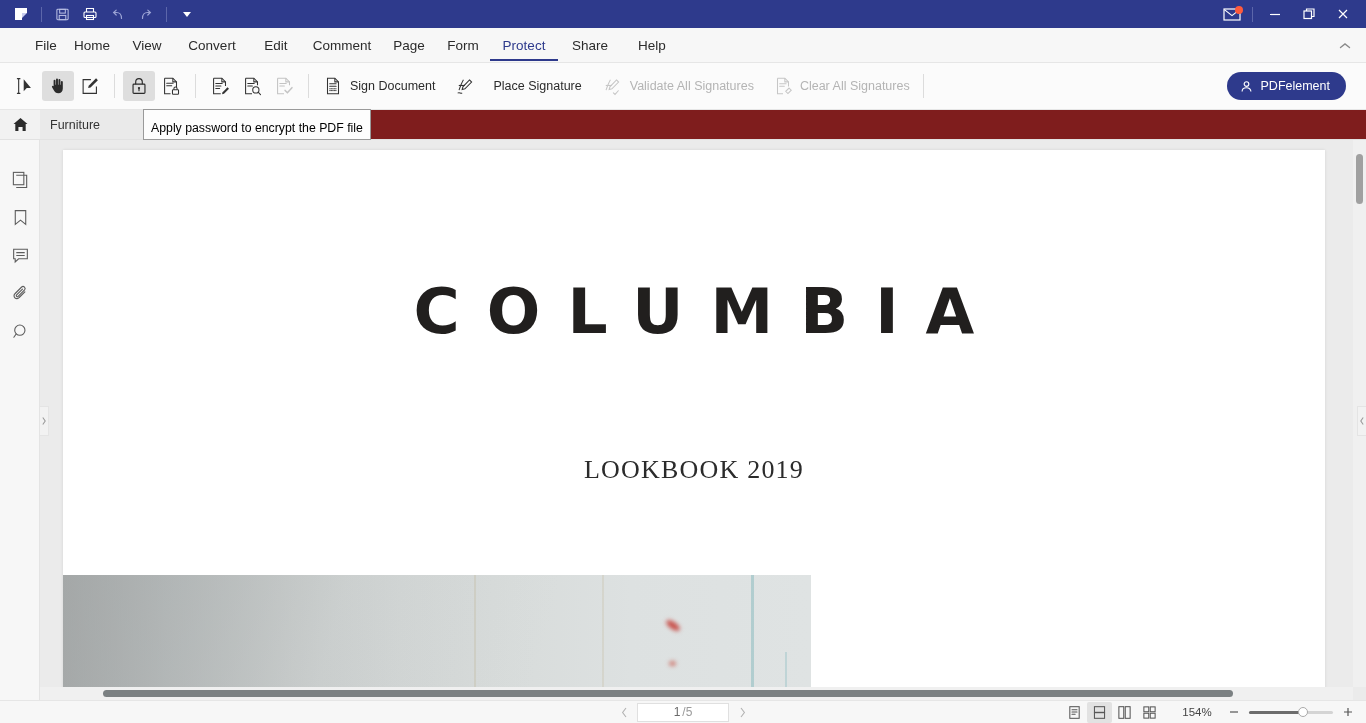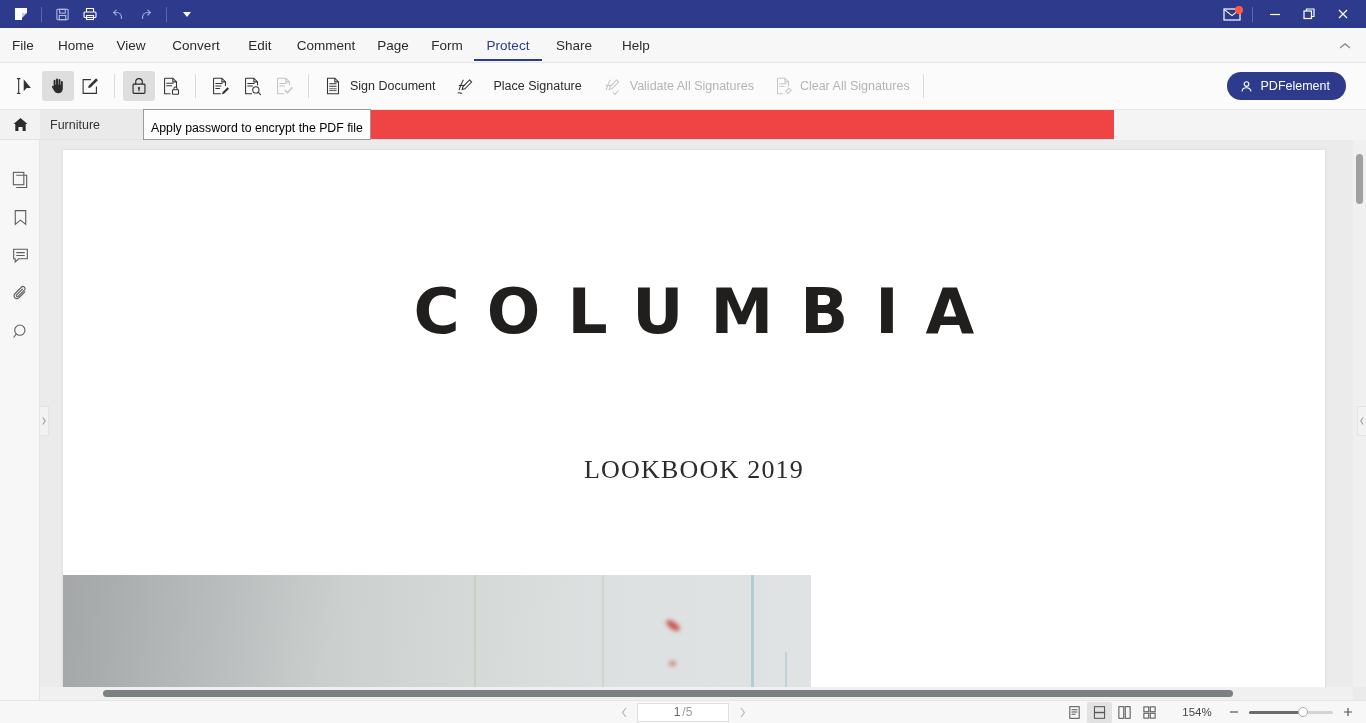--- a/index.html
+++ b/index.html
@@ -76,22 +76,22 @@
   .rb-sep { width: 1px; height: 24px; background: #dcdcdc; margin: 0 8px; }
   .pdfe-btn {
     position: absolute; right: 20px; top: 9px;
     height: 28px; padding: 0 16px 0 12px; border-radius: 14px;
     background: #2e3a8c; color: #fff; font-size: 12.5px;
     display: flex; align-items: center; gap: 7px; cursor: pointer;
   }
 
   
   .tabstrip {
-    position: absolute; top: 110px; left: 0; width: 1114px; height: 30px;
-    background: #ef4444; border-bottom: 1px solid #e2e2e2;
+    position: absolute; top: 110px; left: 0; width: 1366px; height: 30px;
+    background: #7f1d1d; border-bottom: 1px solid #e2e2e2;
     display: flex; align-items: stretch;
   }
   .home-tab {
     width: 40px; display: flex; align-items: center; justify-content: center;
     cursor: pointer; background: #f2f2f2;
   }
   .doc-tab {
     width: 212px; background: #eaeaea; display: flex; align-items: center;
     padding: 0 10px; font-size: 12.5px; color: #333; cursor: pointer;
     border-right: 1px solid #e2e2e2;
@@ -305,21 +305,21 @@
     </div>
     <div class="win-btn">
       <svg width="14" height="14" viewBox="0 0 14 14" stroke="#fff" stroke-width="1.2">
           <path d="M3 3l8 8M11 3l-8 8"></path>
         </svg>
     </div>
   </div>
 </div>
 
 <div class="menubar">
-  <div class="menu-item" style="margin-left:12px;width:36px;text-align:left;">File</div>
+  <div class="menu-item" style="margin-left:28px;width:36px;text-align:center;">File</div>
   <div class="menu-item" style="width:56px;text-align:center;">Home</div>
   <div class="menu-item" style="width:54px;text-align:center;">View</div>
   <div class="menu-item" style="width:76px;text-align:center;">Convert</div>
   <div class="menu-item" style="width:52px;text-align:center;">Edit</div>
   <div class="menu-item" style="width:80px;text-align:center;">Comment</div>
   <div class="menu-item" style="width:54px;text-align:center;">Page</div>
   <div class="menu-item" style="width:54px;text-align:center;">Form</div>
   <div class="menu-item active" style="width:68px;text-align:center;">Protect</div>
   <div class="menu-item" style="width:64px;text-align:center;">Share</div>
   <div class="menu-item" style="width:60px;text-align:center;">Help</div>

